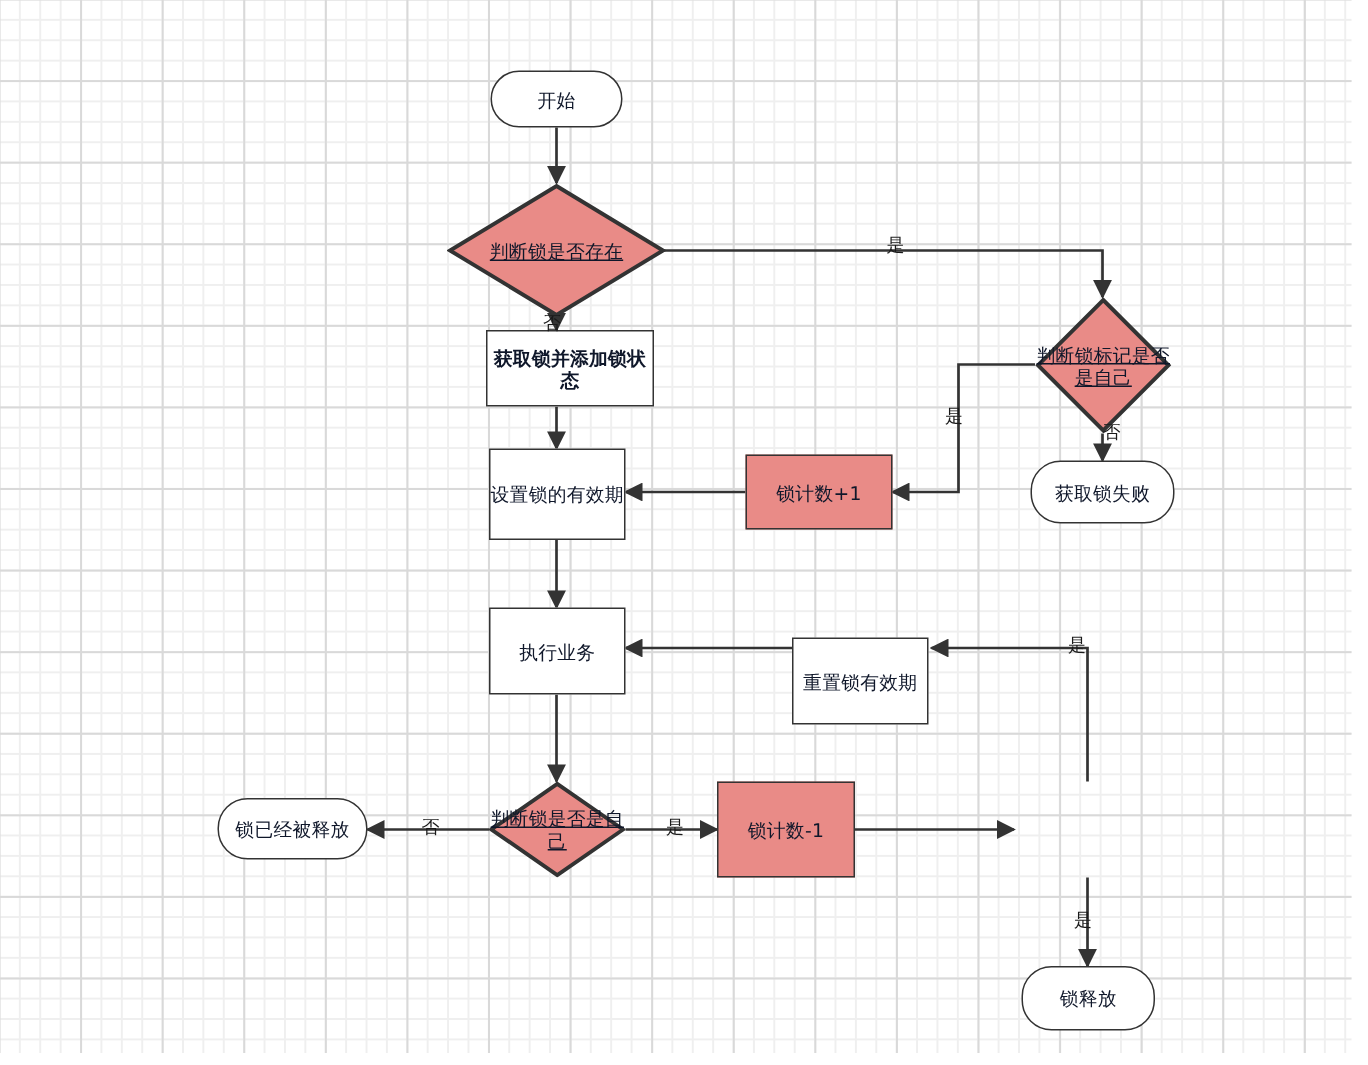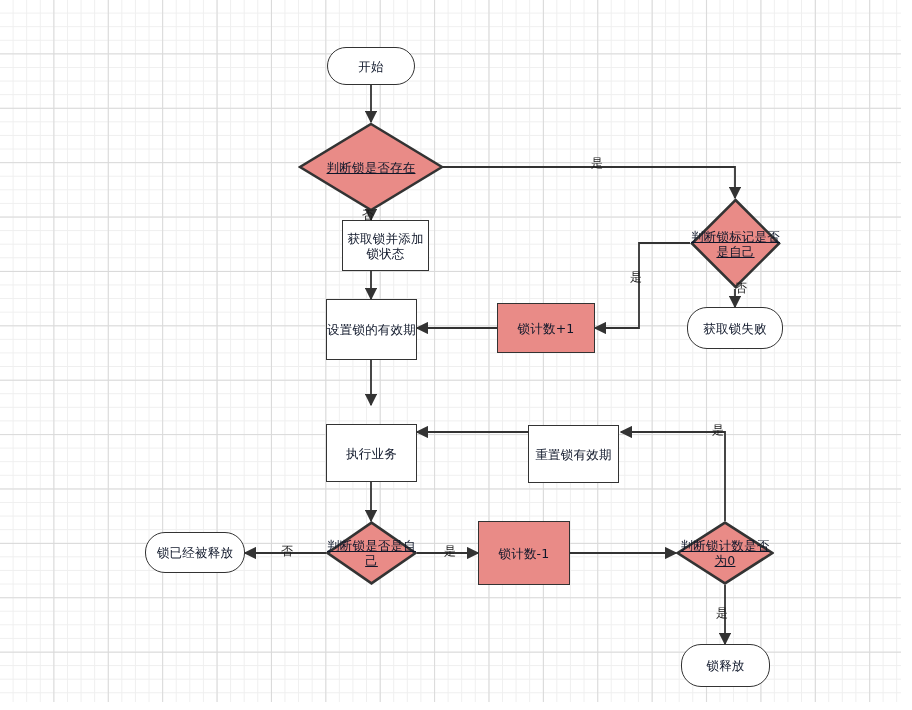--- a/index.html
+++ b/index.html
@@ -146,21 +146,21 @@
     <span>开始</span>
   </div>
 
   <div class="node shape-decision" style="left:298px; top:122px; width:146px; height:90px;">
     <svg class="diamond-fill" viewBox="0 0 146 90" preserveAspectRatio="none">
       <polygon points="73,2 144,45 73,88 2,45" fill="#e98b87" stroke="#333333" stroke-width="2.6"></polygon>
     </svg>
     <span class="dlabel">判断锁是否存在</span>
   </div>
 
-  <div class="node shape-process" style="left:342px; top:220px; width:87px; height:51px;">
+  <div class="node shape-process" style="left:324px; top:220px; width:112px; height:51px;font-weight:bold;">
     <span>获取锁并添加锁状态</span>
   </div>
 
   <div class="node shape-process" style="left:326px; top:299px; width:91px; height:61px;">
     <span>设置锁的有效期</span>
   </div>
 
   <div class="node shape-decision" style="left:690px; top:198px; width:91px; height:91px;">
     <svg class="diamond-fill" viewBox="0 0 91 91" preserveAspectRatio="none">
       <polygon points="45.5,2 89,45.5 45.5,89 2,45.5" fill="#e98b87" stroke="#333333" stroke-width="2.6"></polygon>
@@ -169,21 +169,21 @@
   </div>
 
   <div class="node shape-terminator" style="left:687px; top:307px; width:96px; height:42px;">
     <span>获取锁失败</span>
   </div>
 
   <div class="node shape-process-red" style="left:497px; top:303px; width:98px; height:50px;">
     <span>锁计数+1</span>
   </div>
 
-  <div class="node shape-process" style="left:326px; top:424px; width:91px; height:58px;text-align:center;">
+  <div class="node shape-process" style="left:326px; top:405px; width:91px; height:58px;text-align:center;">
     <span>执行业务</span>
   </div>
 
   <div class="node shape-process" style="left:528px; top:405px; width:91px; height:58px;margin-top:20px;">
     <span>重置锁有效期</span>
   </div>
 
   <div class="node shape-decision" style="left:326px; top:521px; width:91px; height:64px;">
     <svg class="diamond-fill" viewBox="0 0 91 64" preserveAspectRatio="none">
       <polygon points="45.5,1.6 89.4,32 45.5,62.4 1.6,32" fill="#e98b87" stroke="#333333" stroke-width="2.6"></polygon>
@@ -192,26 +192,20 @@
   </div>
 
   <div class="node shape-terminator" style="left:145px; top:532px; width:100px; height:41px;">
     <span>锁已经被释放</span>
   </div>
 
   <div class="node shape-process-red" style="left:478px; top:521px; width:92px; height:64px;">
     <span>锁计数-1</span>
   </div>
 
-  <div class="node shape-decision" style="left:676px; top:521px; width:98px; height:64px;">
-    <svg class="diamond-fill" viewBox="0 0 98 64" preserveAspectRatio="none">
-      <polygon points="49,1.6 96.4,32 49,62.4 1.6,32" fill="#e98b87" stroke="#333333" stroke-width="2.6"></polygon>
-    </svg>
-    <span class="dlabel">判断锁计数是否为0</span>
-  </div>
 
   <div class="node shape-terminator" style="left:681px; top:644px; width:89px; height:43px;">
     <span>锁释放</span>
   </div>
 
   <div class="edge-label" style="left:591px; top:157px;">是</div>
 
   <div class="edge-label" style="left:362px; top:209px;">否</div>
 
   <div class="edge-label" style="left:630px; top:271px;">是</div>

